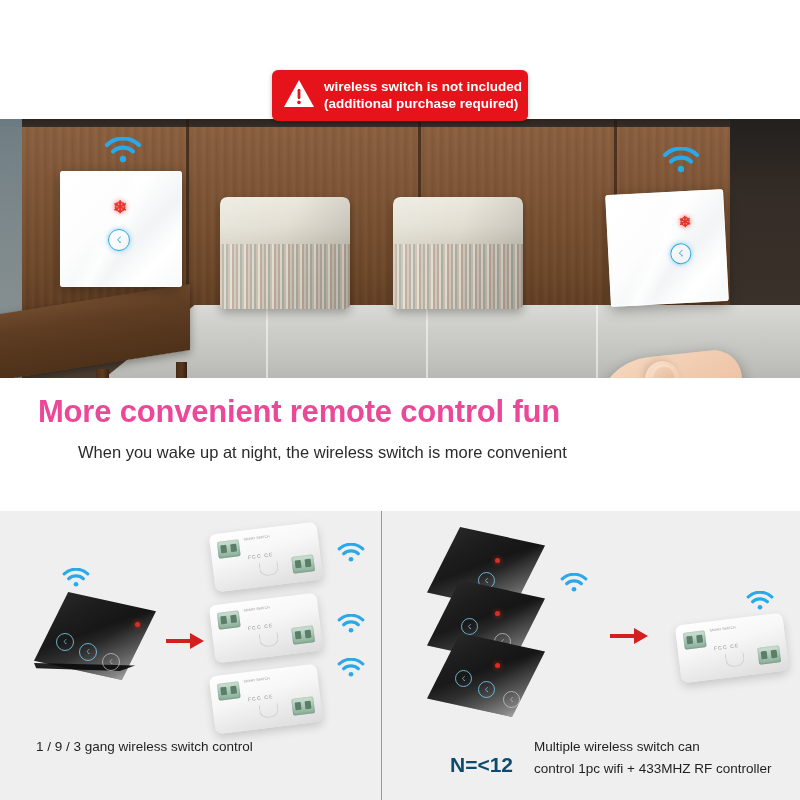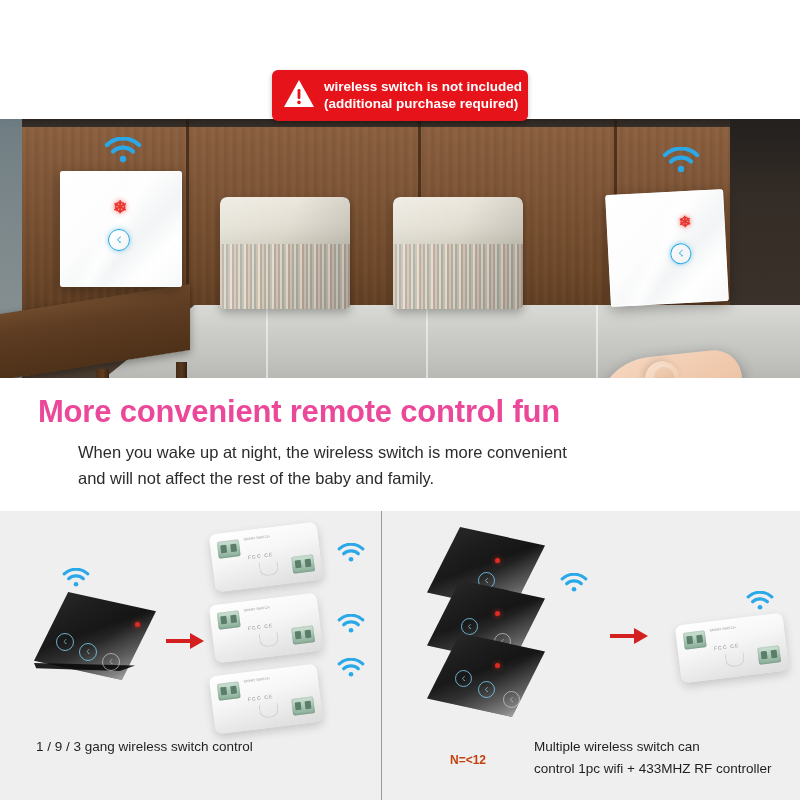--- a/index.html
+++ b/index.html
@@ -245,21 +245,21 @@
   .arrow { position: absolute; }
 
   
   .caption-left {
     position: absolute; left: 36px; top: 736px;
     color: #1f1f1f; font-size: 13.5px; line-height: 1.62;
     white-space: nowrap;
   }
   .caption-n {
     position: absolute; left: 450px; top: 753px;
-    color: #c2410c; font-size: 12px; font-weight: bold; text-align: center;
+    color: #0c4a6e; font-size: 21px; font-weight: bold; text-align: center;
   }
   .caption-right {
     position: absolute; left: 534px; top: 736px;
     color: #1f1f1f; font-size: 13.5px; line-height: 1.62;
     white-space: nowrap;
   }
 </style>
 </head>
 <body>
 
@@ -335,21 +335,20 @@
     <span class="warning-lines">
       <span>wireless switch is not included</span>
       <span>(additional purchase required)</span>
     </span>
   </div>
 
   <div class="text-section">
     <div class="headline">More convenient remote control fun</div>
     <div class="subtext">
       <div>When you wake up at night, the wireless switch is more convenient</div>
-      <div>and will not affect the rest of the baby and family.</div>
     </div>
   </div>
 
   <div class="diagram-section">
     <div class="divider"></div>
 
     <div class="switch-black" style="left:34px; top:81px; width:122px; height:88px;
          clip-path: polygon(28% 0%, 100% 22%, 72% 100%, 0% 78%);">
       <div class="black-gloss" style="clip-path: polygon(28% 0%, 100% 22%, 72% 100%, 0% 78%);"></div>
     </div>

